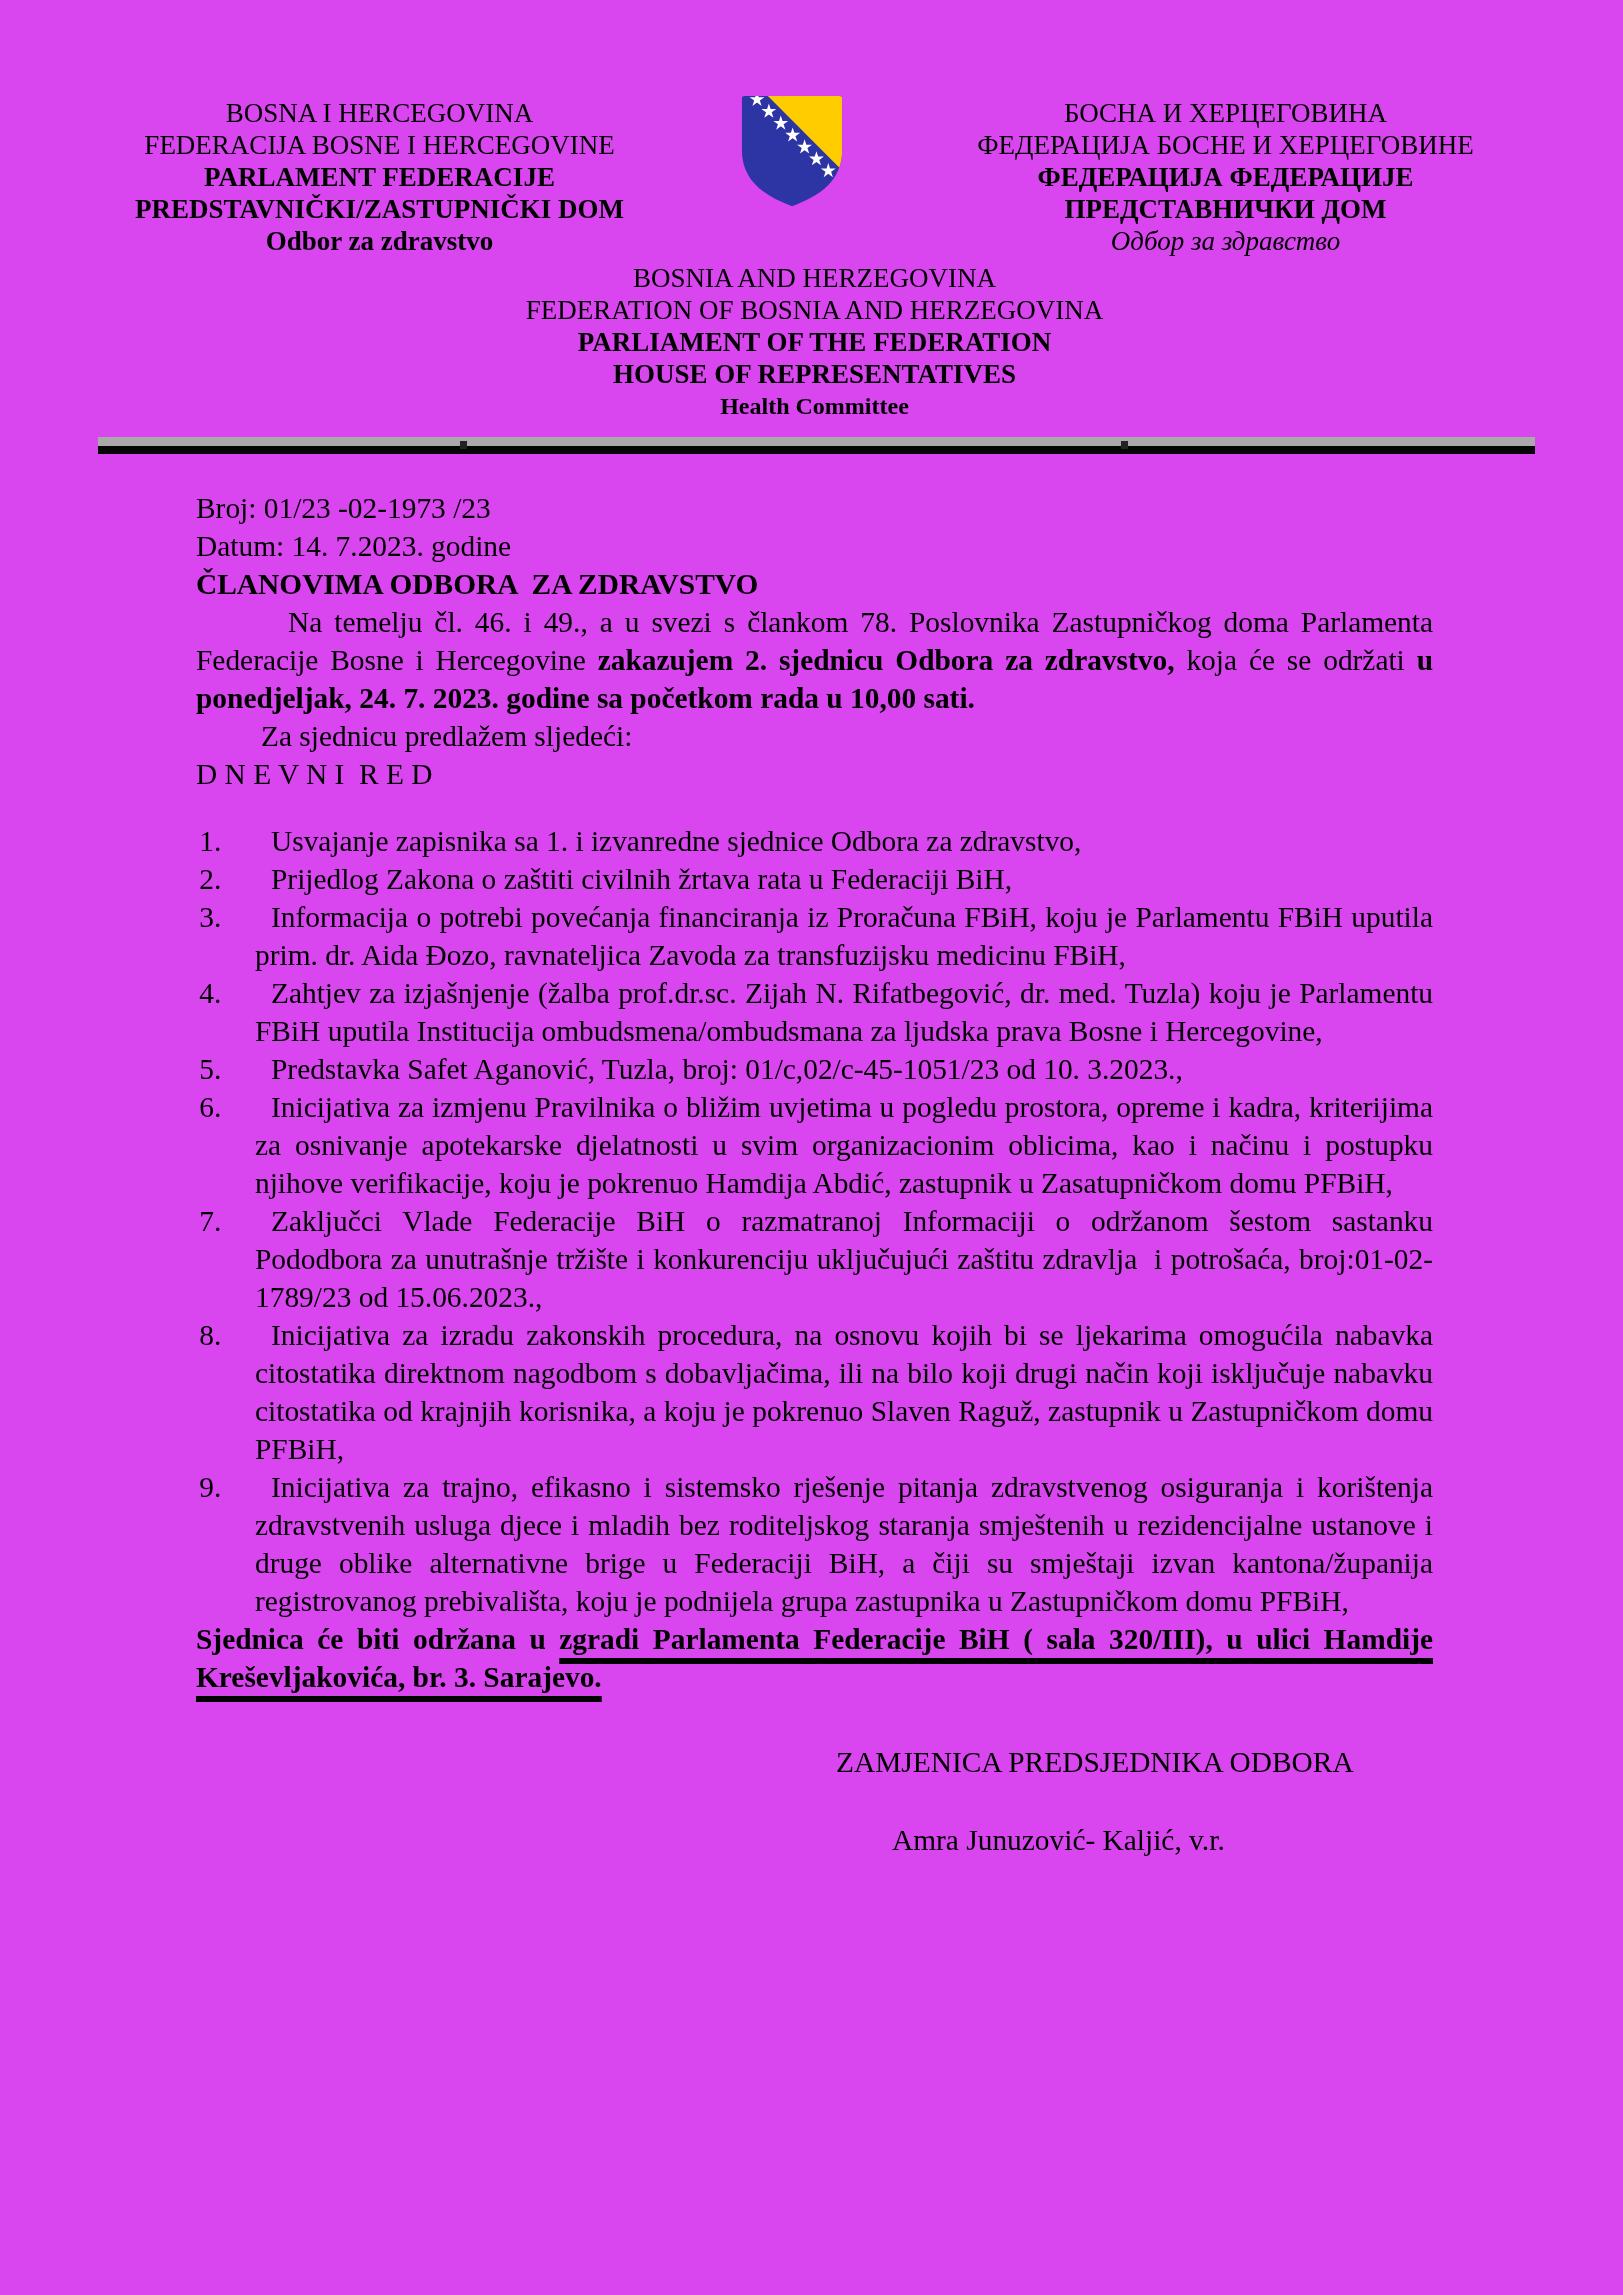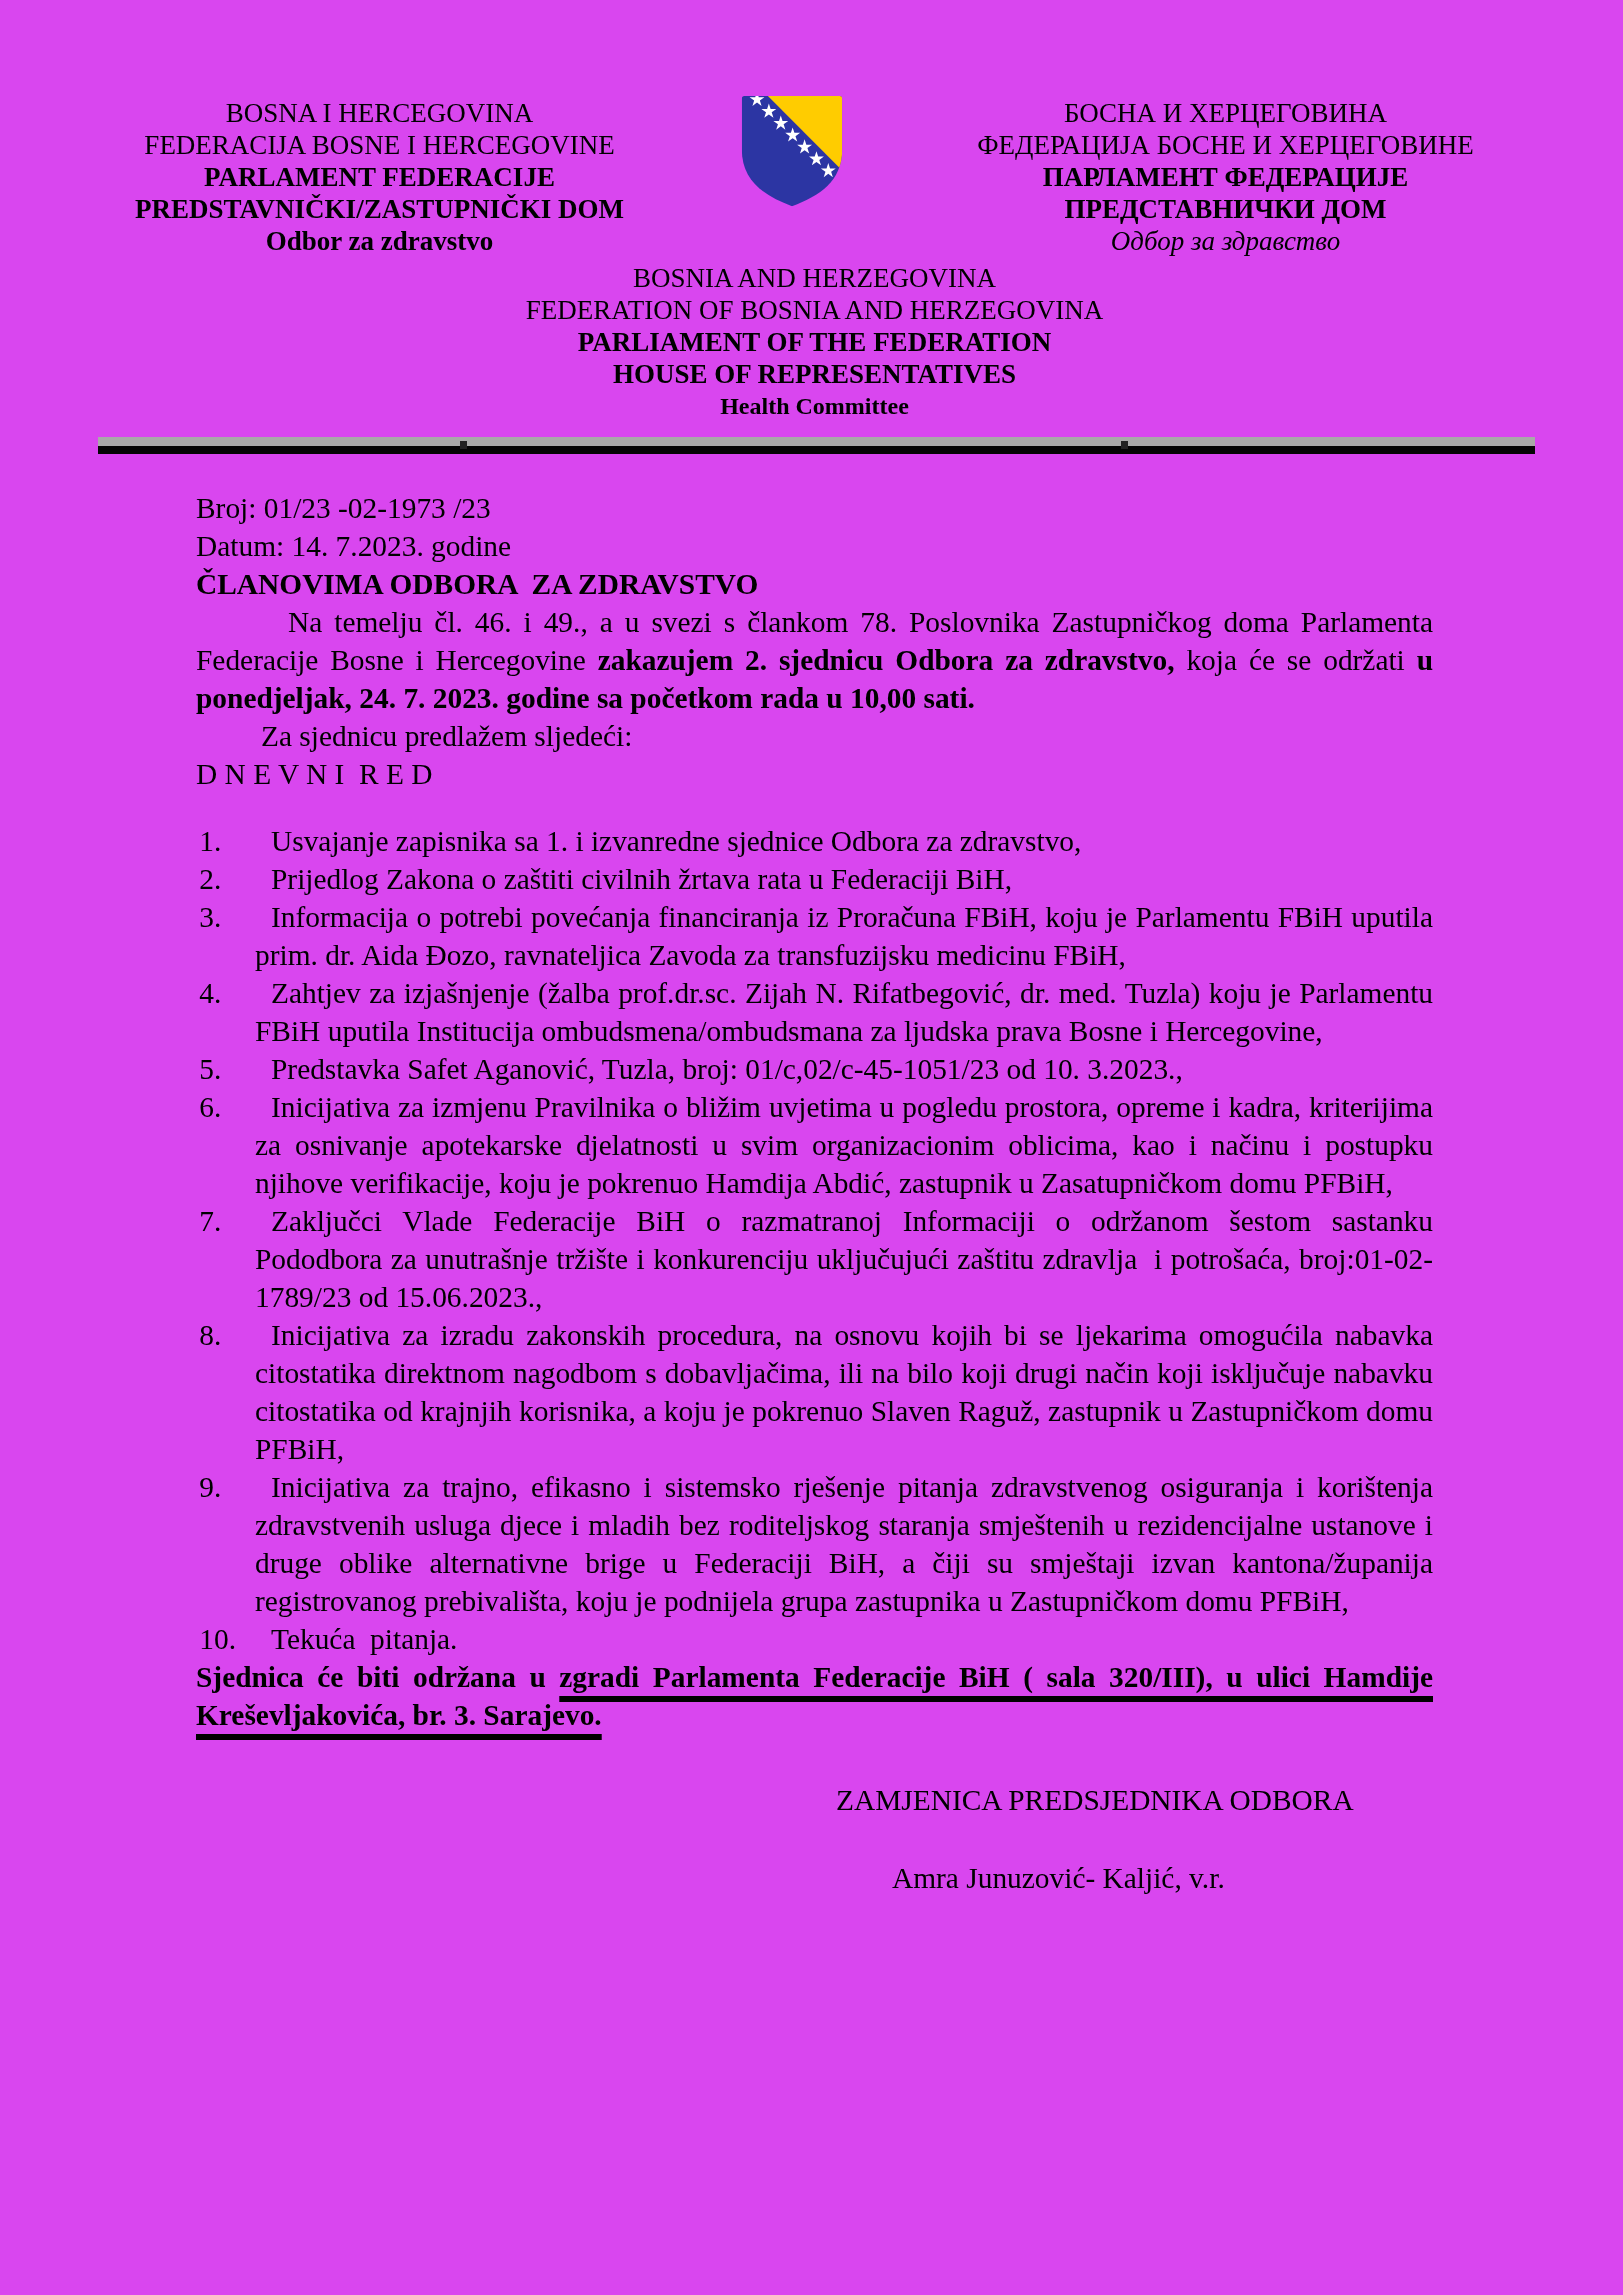--- a/index.html
+++ b/index.html
@@ -91,21 +91,21 @@
           <use href="#star" transform="translate(144.7,120.7)"></use>
           <use href="#star" transform="translate(163,139)"></use>
         </g>
       </g>
     </svg>
   </div>
 
   <div class="hdr" id="hdr-right">
     <div>БОСНА И ХЕРЦЕГОВИНА</div>
     <div>ФЕДЕРАЦИЈА БОСНЕ И ХЕРЦЕГОВИНЕ</div>
-    <div class="b">ПАРЛАМЕНТ ФЕДЕРАЦИЈЕ</div>
+    <div class="b">ФЕДЕРАЦИЈА ФЕДЕРАЦИЈЕ</div>
     <div class="b">ПРЕДСТАВНИЧКИ ДОМ</div>
     <div class="i">Одбор за здравство</div>
   </div>
 
   <div class="hdr" id="hdr-eng">
     <div>BOSNIA AND HERZEGOVINA</div>
     <div>FEDERATION OF BOSNIA AND HERZEGOVINA</div>
     <div class="b">PARLIAMENT OF THE FEDERATION</div>
     <div class="b">HOUSE OF REPRESENTATIVES</div>
     <div class="b small">Health Committee</div>
@@ -132,21 +132,20 @@
     <div class="agenda">
         <div class="item"><span class="num">1.</span><span class="txt">Usvajanje zapisnika sa 1. i izvanredne sjednice Odbora za zdravstvo,</span></div>
         <div class="item"><span class="num">2.</span><span class="txt">Prijedlog Zakona o zaštiti civilnih žrtava rata u Federaciji BiH,</span></div>
         <div class="item"><span class="num">3.</span><span class="txt">Informacija o potrebi povećanja financiranja iz Proračuna FBiH, koju je Parlamentu FBiH uputila prim. dr. Aida Đozo, ravnateljica Zavoda za transfuzijsku medicinu FBiH,</span></div>
         <div class="item"><span class="num">4.</span><span class="txt">Zahtjev za izjašnjenje (žalba prof.dr.sc. Zijah N. Rifatbegović, dr. med. Tuzla) koju je Parlamentu FBiH uputila Institucija ombudsmena/ombudsmana za ljudska prava Bosne i Hercegovine,</span></div>
         <div class="item"><span class="num">5.</span><span class="txt">Predstavka Safet Aganović, Tuzla, broj: 01/c,02/c-45-1051/23 od 10. 3.2023.,</span></div>
         <div class="item"><span class="num">6.</span><span class="txt">Inicijativa za izmjenu Pravilnika o bližim uvjetima u pogledu prostora, opreme i kadra, kriterijima za osnivanje apotekarske djelatnosti u svim organizacionim oblicima, kao i načinu i postupku njihove verifikacije, koju je pokrenuo Hamdija Abdić, zastupnik u Zasatupničkom domu PFBiH,</span></div>
         <div class="item"><span class="num">7.</span><span class="txt">Zaključci Vlade Federacije BiH o razmatranoj Informaciji o održanom šestom sastanku Pododbora za unutrašnje tržište i konkurenciju uključujući zaštitu zdravlja  i potrošaća, broj:01-02-1789/23 od 15.06.2023.,</span></div>
         <div class="item"><span class="num">8.</span><span class="txt">Inicijativa za izradu zakonskih procedura, na osnovu kojih bi se ljekarima omogućila nabavka citostatika direktnom nagodbom s dobavljačima, ili na bilo koji drugi način koji isključuje nabavku citostatika od krajnjih korisnika, a koju je pokrenuo Slaven Raguž, zastupnik u Zastupničkom domu PFBiH,</span></div>
         <div class="item"><span class="num">9.</span><span class="txt">Inicijativa za trajno, efikasno i sistemsko rješenje pitanja zdravstvenog osiguranja i korištenja zdravstvenih usluga djece i mladih bez roditeljskog staranja smještenih u rezidencijalne ustanove i druge oblike alternativne brige u Federaciji BiH, a čiji su smještaji izvan kantona/županija registrovanog prebivališta, koju je podnijela grupa zastupnika u Zastupničkom domu PFBiH,</span></div>
-        <div class="item"><span class="num">10.</span><span class="txt">Tekuća  pitanja.</span></div>
       </div>
 
     <p class="closing"><span>Sjednica će biti održana u </span><span class="u">zgradi Parlamenta Federacije BiH ( sala 320/III), u ulici Hamdije Kreševljakovića, br. 3. Sarajevo.</span></p>
 
     <div class="sig-title">ZAMJENICA PREDSJEDNIKA ODBORA</div>
     <div class="sig-name">Amra Junuzović- Kaljić, v.r.</div>
   </div>
 
 </div>
 

